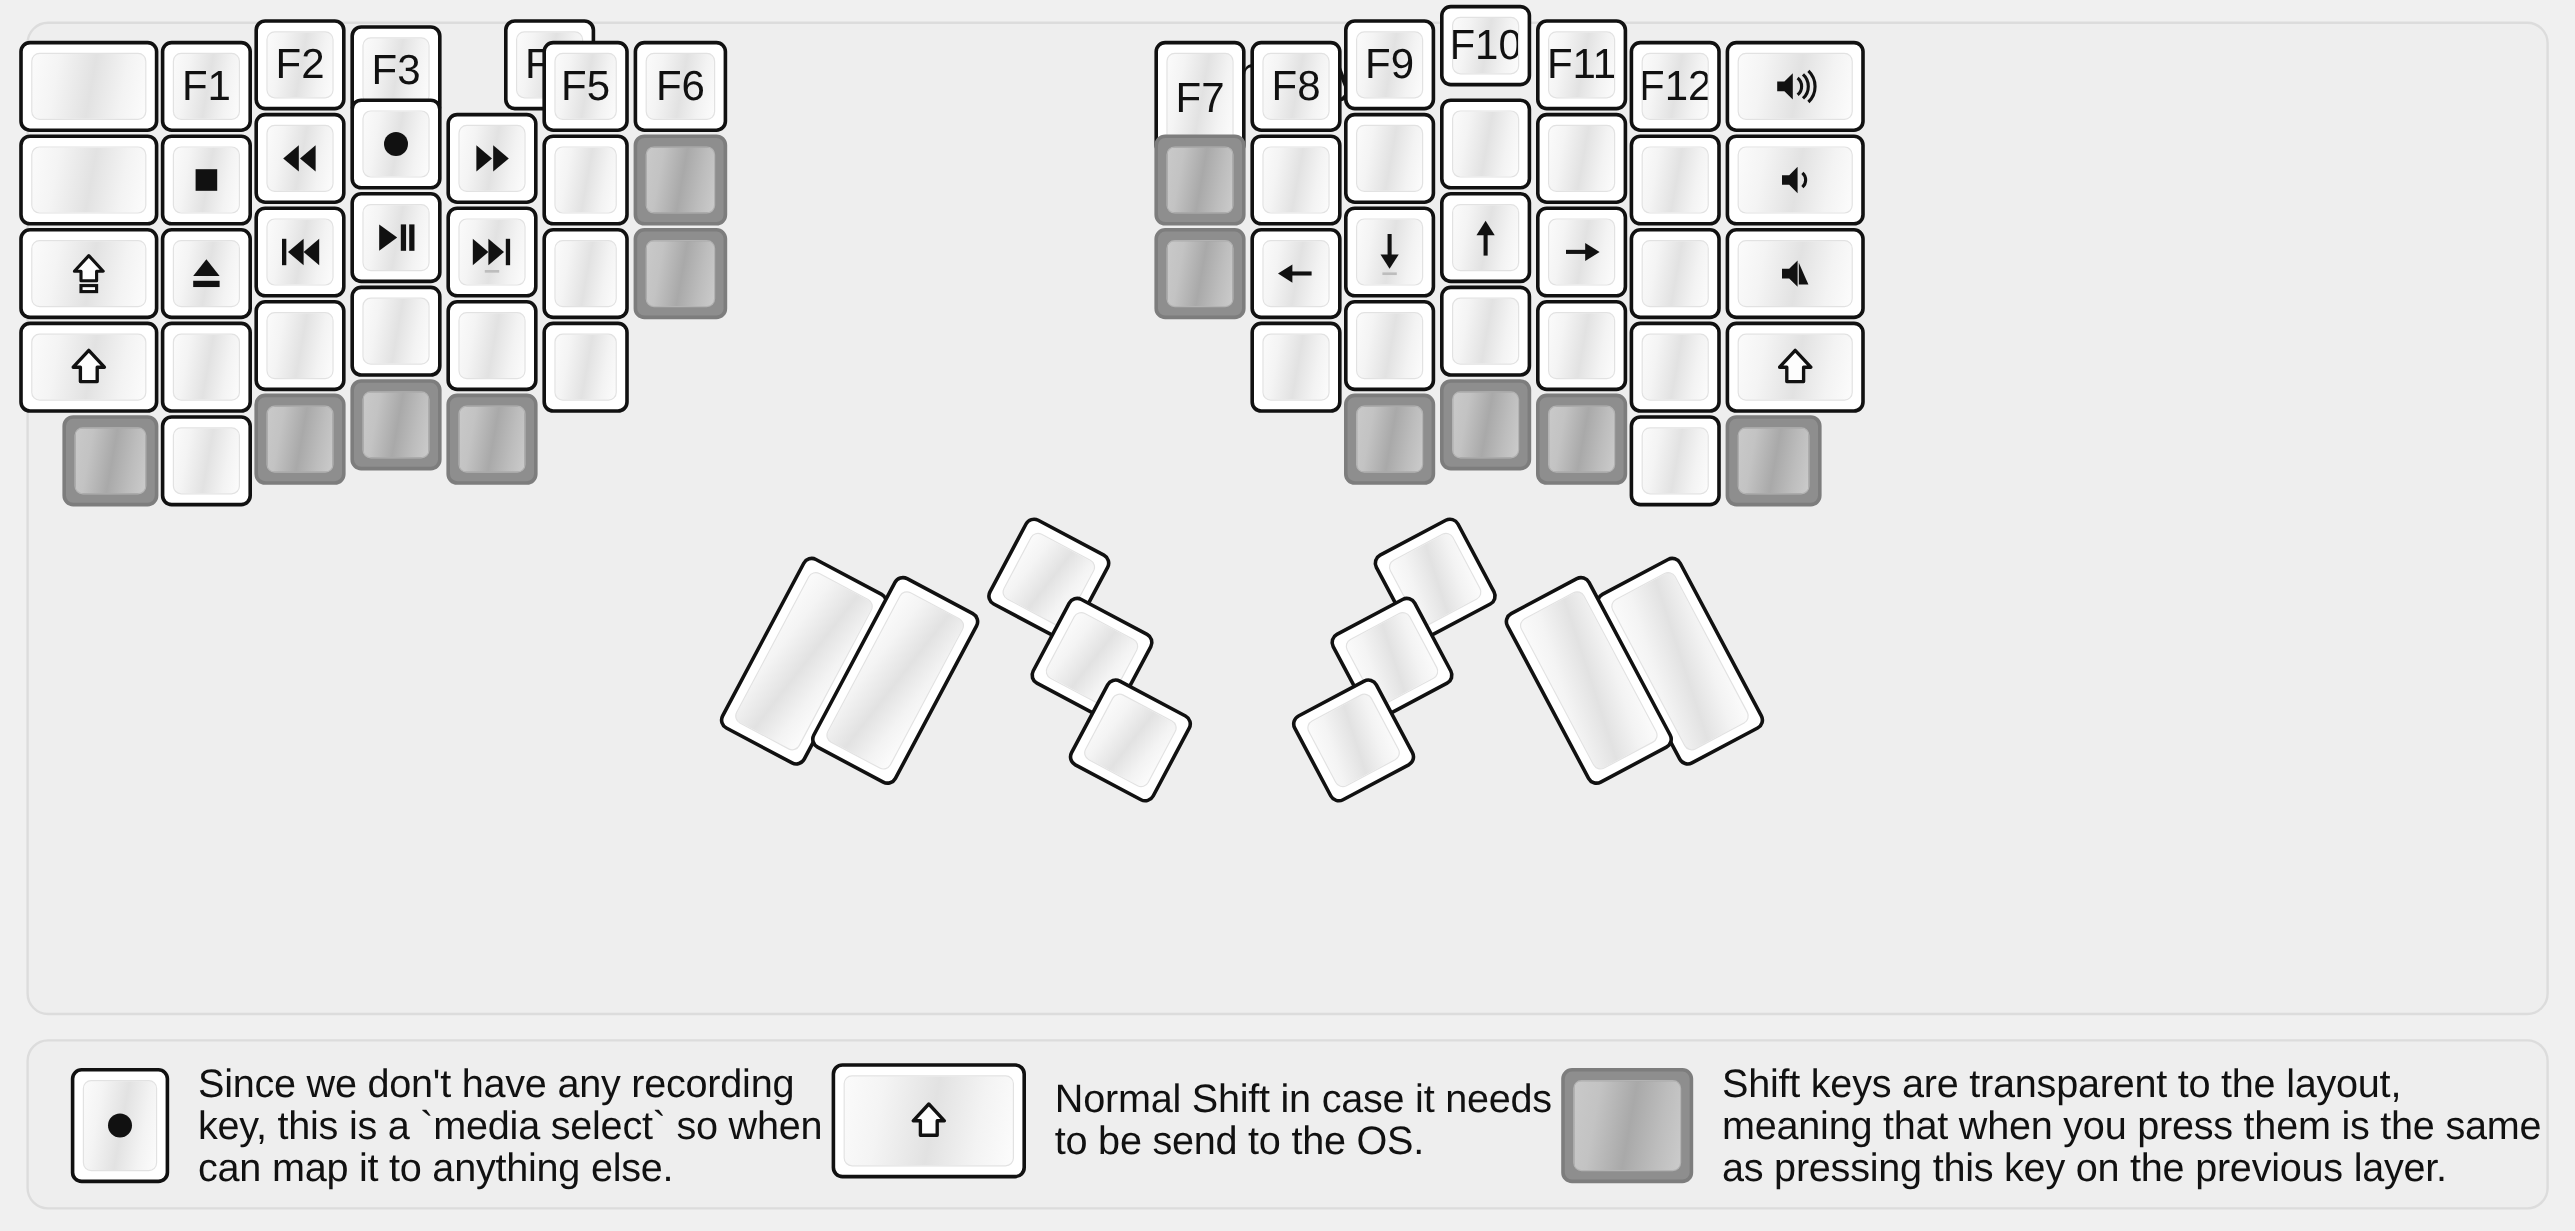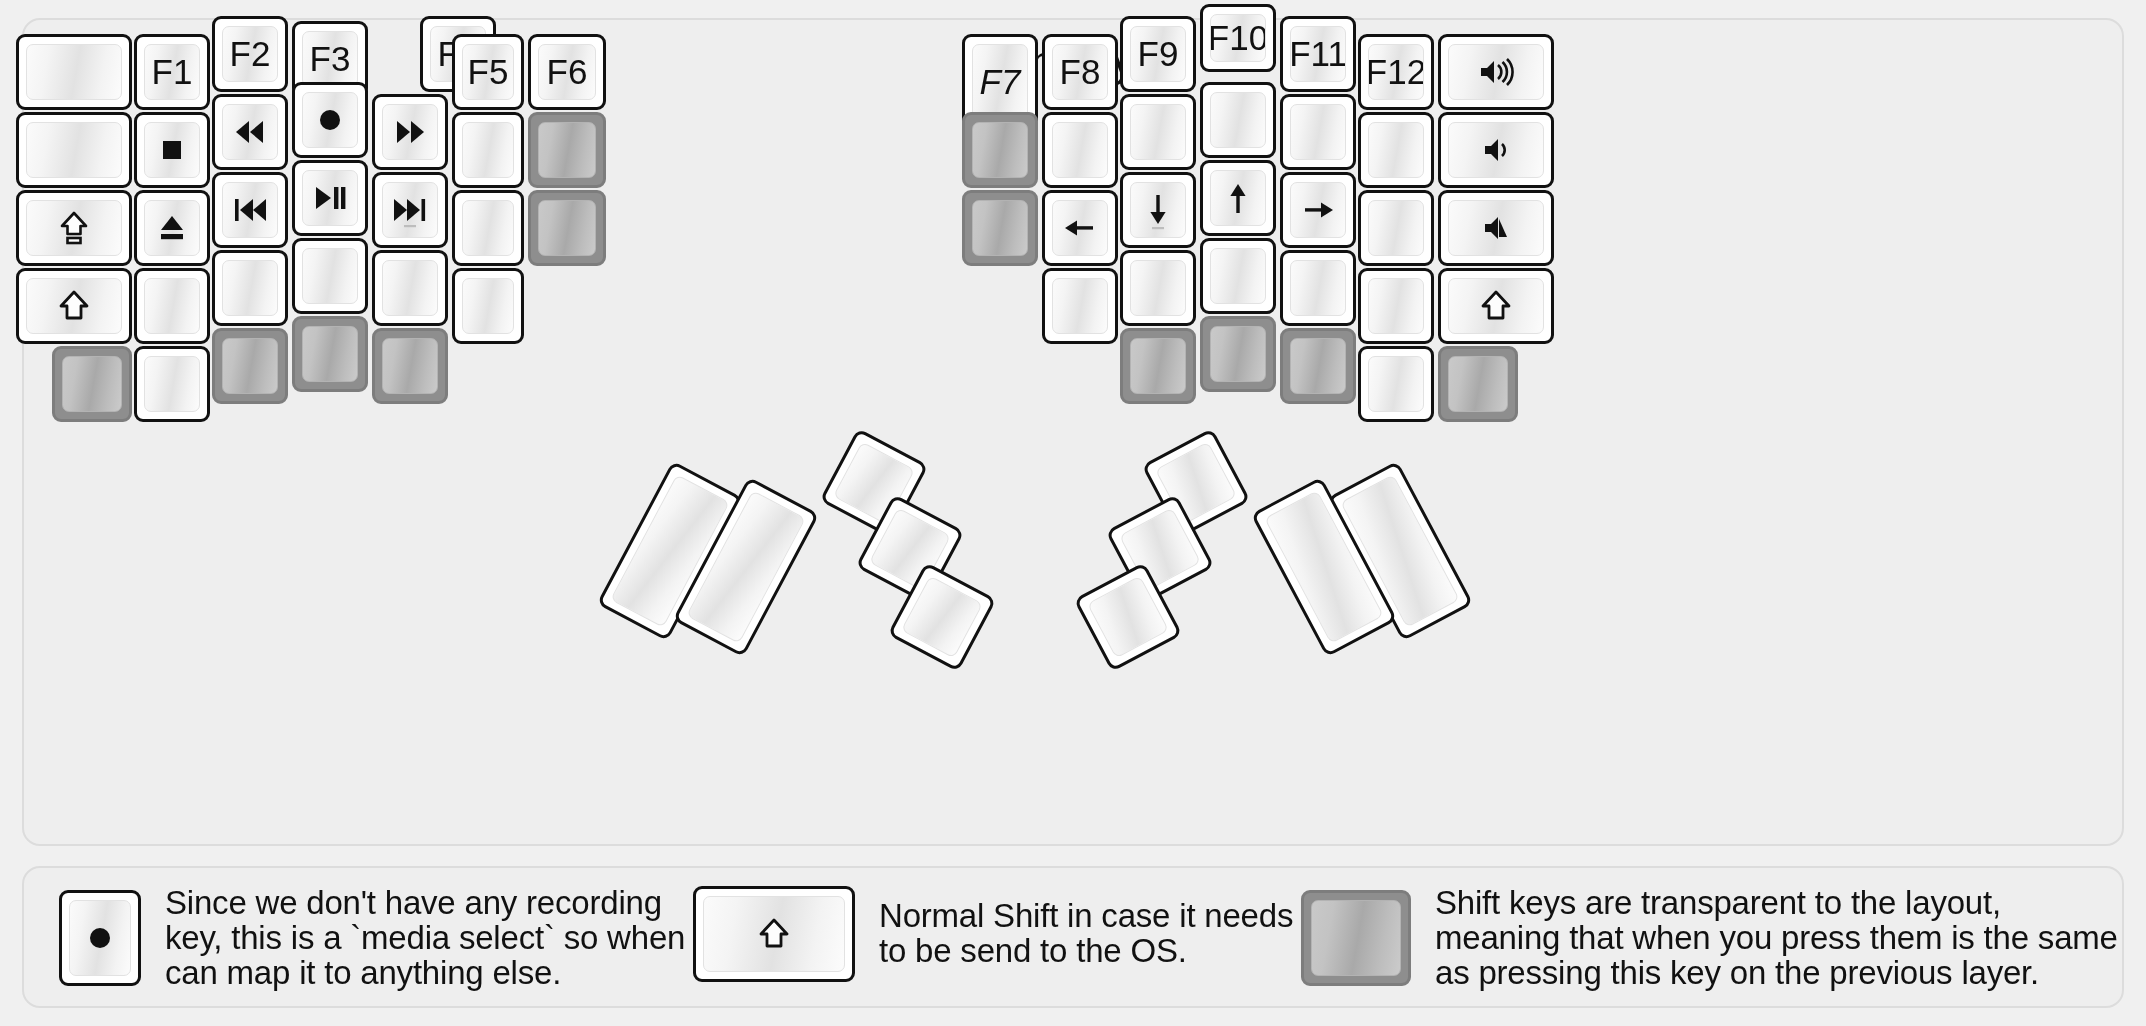--- a/index.html
+++ b/index.html
@@ -257,21 +257,21 @@
       </div>
       <div class="key trans" style="left: 292px; top: 316px; width: 76px; height: 76px;">
         <div class="top"></div>
       </div>
       <div class="key trans" style="left: 372px; top: 328px; width: 76px; height: 76px;">
         <div class="top"></div>
       </div>
     </div>
 
   <div id="right-half">
-      <div class="key" style="left: 962px; top: 34px; width: 76px; height: 96px; font-style: italic;">
+      <div class="key" style="left: 962px; top: 34px; width: 76px; height: 96px;">
         <div class="top">
           <span class="fkey">F7</span>
         </div>
       </div>
       <div class="key" style="left: 1042px; top: 34px; width: 76px; height: 76px;">
         <div class="top">
           <span class="fkey">F8</span>
         </div>
       </div>
       <div class="key" style="left: 1120px; top: 16px; width: 76px; height: 76px;">

